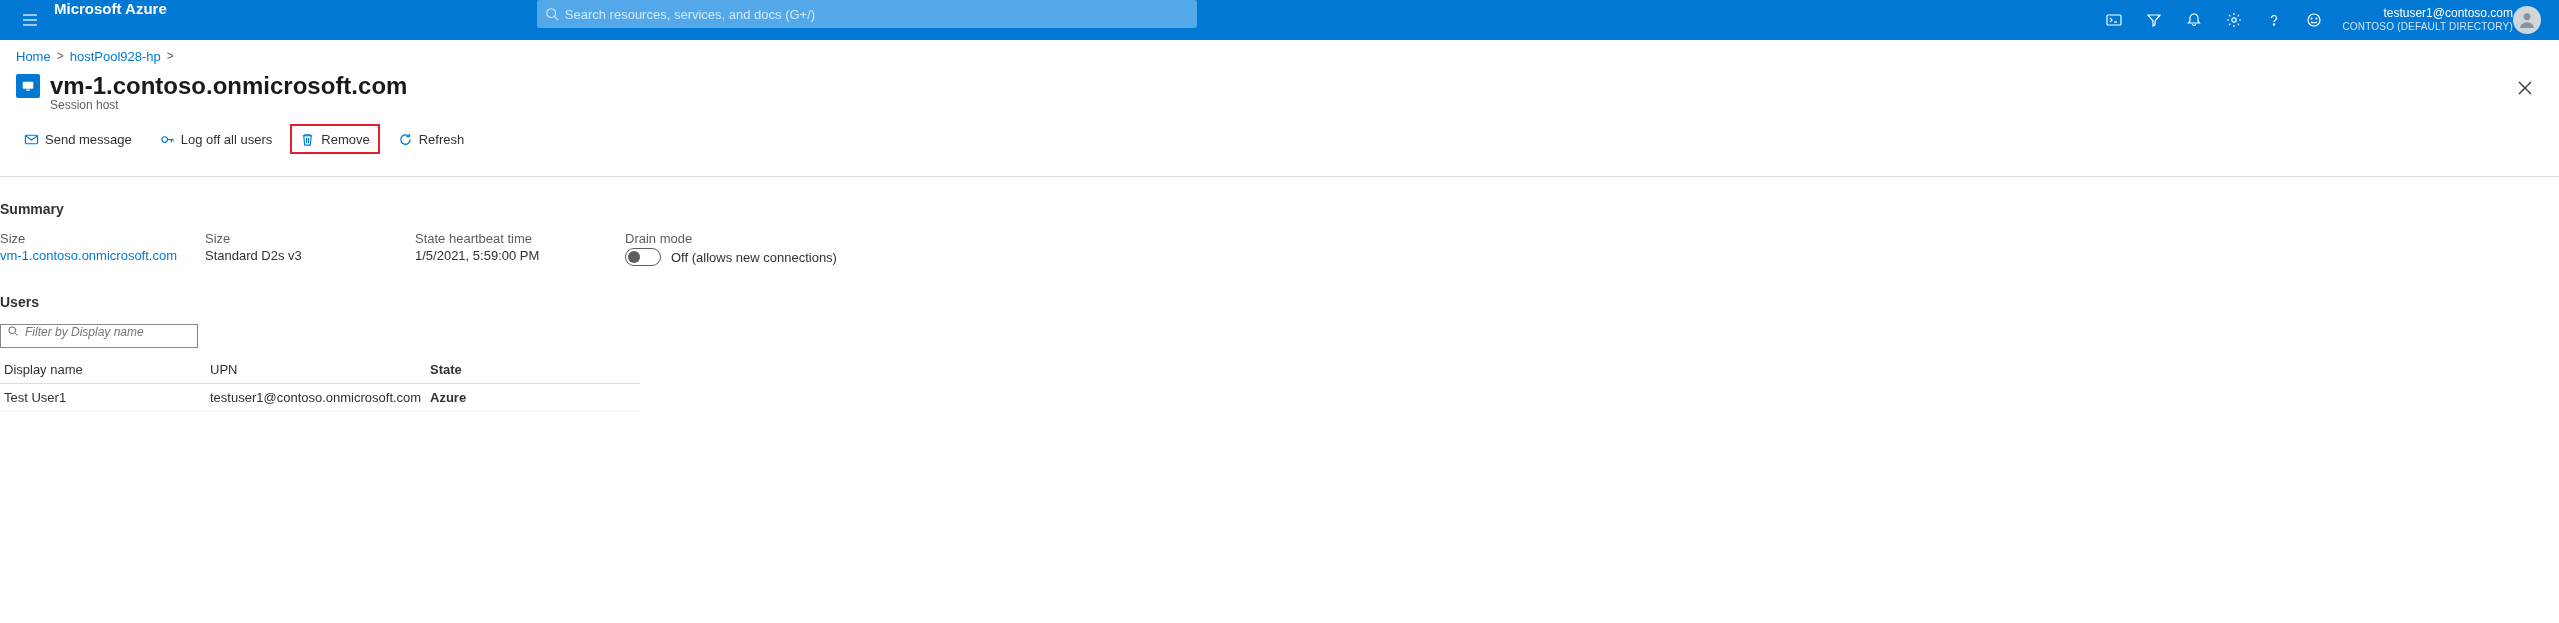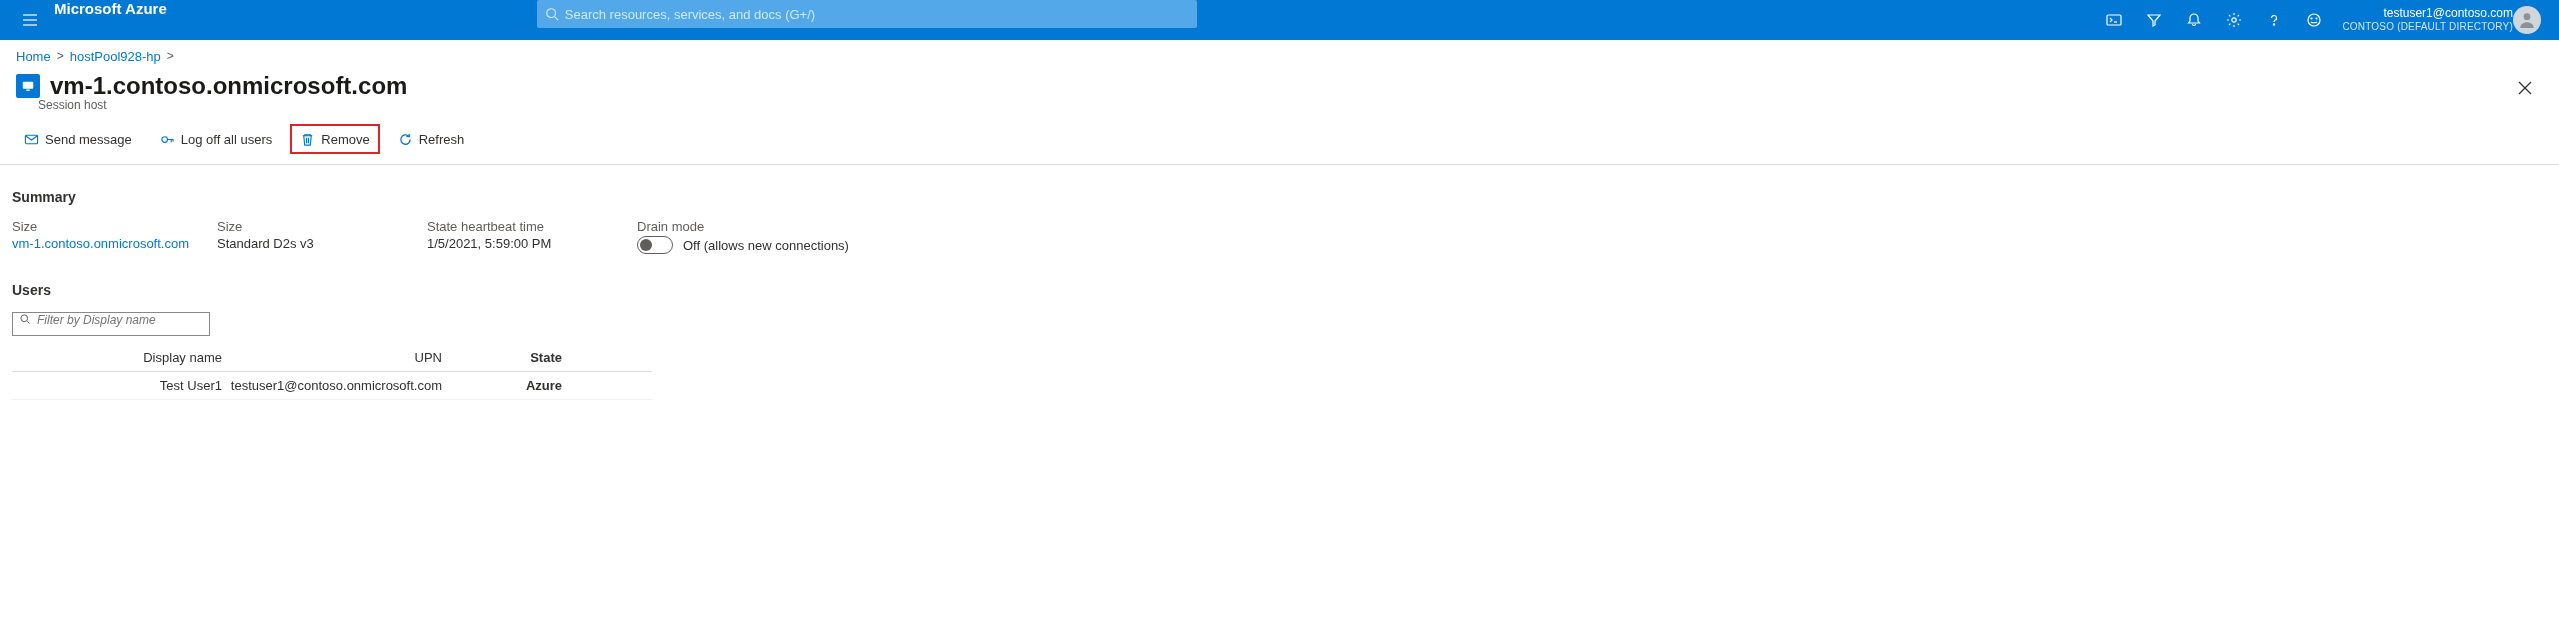--- a/index.html
+++ b/index.html
@@ -30,53 +30,53 @@
     .breadcrumb { display: flex; align-items: center; gap: 6px; padding: 6px 16px 0 16px; height: 26px; }
     .breadcrumb a { color: #0078d4; text-decoration: none; font-size: 13px; }
     .breadcrumb .sep { color: #605e5c; font-size: 12px; }
 
     
     .page-header { position: relative; padding: 6px 16px 8px 16px; }
     .page-header-row { display: flex; align-items: center; gap: 10px; }
     .resource-icon { width: 24px; height: 24px; display: flex; align-items: center; justify-content: center; background: #0078d4; border-radius: 2px; }
     .resource-icon svg { width: 14px; height: 14px; color: #fff; }
     .page-title { font-size: 24px; font-weight: 600; color: #1b1a19; }
-    .page-subtitle { font-size: 12px; color: #605e5c; margin-left: 22px; margin-top: -2px; }
+    .page-subtitle { font-size: 12px; color: #605e5c; margin-left: 34px; margin-top: -2px; }
     .close-btn { position: absolute; top: 6px; right: 18px; width: 32px; height: 32px; display: flex; align-items: center; justify-content: center; cursor: pointer; }
     .close-btn svg { width: 14px; height: 14px; }
 
     
-    .command-bar { display: flex; align-items: center; gap: 8px; padding: 4px 14px 10px 14px; border-bottom: 1px solid #e1dfdd; }
+    .command-bar { display: flex; align-items: center; gap: 8px; padding: 4px 14px 22px 14px; border-bottom: 1px solid #e1dfdd; }
     .cmd-btn { display: flex; align-items: center; gap: 6px; height: 30px; padding: 0 8px; cursor: pointer; border: 2px solid transparent; font-size: 13px; color: #323130; }
     .cmd-btn svg { width: 15px; height: 15px; color: #0078d4; }
     .cmd-btn.highlighted { border-color: #e1202b; }
 
     
-    .content { padding: 24px 16px 40px 12px; }
+    .content { padding: 24px 16px 40px 0; }
     .section-title { font-size: 14px; font-weight: 600; margin-bottom: 14px; }
     .summary-grid { display: flex; gap: 20px; margin-bottom: 28px; }
     .summary-col { min-width: 185px; }
     .summary-col.name { width: 185px; }
     .summary-col.size { width: 190px; }
     .summary-col.hb { width: 190px; }
     .summary-label { color: #605e5c; font-size: 13px; margin-bottom: 2px; }
     .summary-value { font-size: 13px; }
     .summary-value a { color: #0078d4; text-decoration: none; }
     .drain-row { display: flex; align-items: center; gap: 10px; }
 
     
     .toggle { position: relative; width: 36px; height: 18px; border: 1px solid #605e5c; border-radius: 9px; background: #fff; cursor: pointer; }
     .toggle .knob { position: absolute; top: 2px; left: 2px; width: 12px; height: 12px; border-radius: 50%; background: #605e5c; }
 
     
     .filter-input { display: flex; align-items: flex-start; gap: 6px; width: 198px; height: 24px; border: 1px solid #8a8886; padding: 0 6px; margin-bottom: 8px; }
     .filter-input svg { width: 12px; height: 12px; color: #605e5c; }
     .filter-input input { flex: 1; border: none; outline: none; font-size: 12px; font-style: italic; color: #605e5c; }
     .users-table { width: 640px; }
-    .users-header, .users-row { display: flex; align-items: center; height: 28px; text-align: right; }
+    .users-header, .users-row { display: flex; align-items: center; height: 28px; }
     .users-header { border-bottom: 1px solid #e1dfdd; color: #323130; font-size: 13px; }
     .col-dn { width: 210px; padding-left: 4px; }
     .col-upn { width: 220px; }
     .col-state { width: 120px; font-weight: bold; }
     .users-row { border-bottom: 1px solid #f3f2f1; font-size: 13px; }
   </style>
 </head>
 <body>
 
 <div class="topbar">

